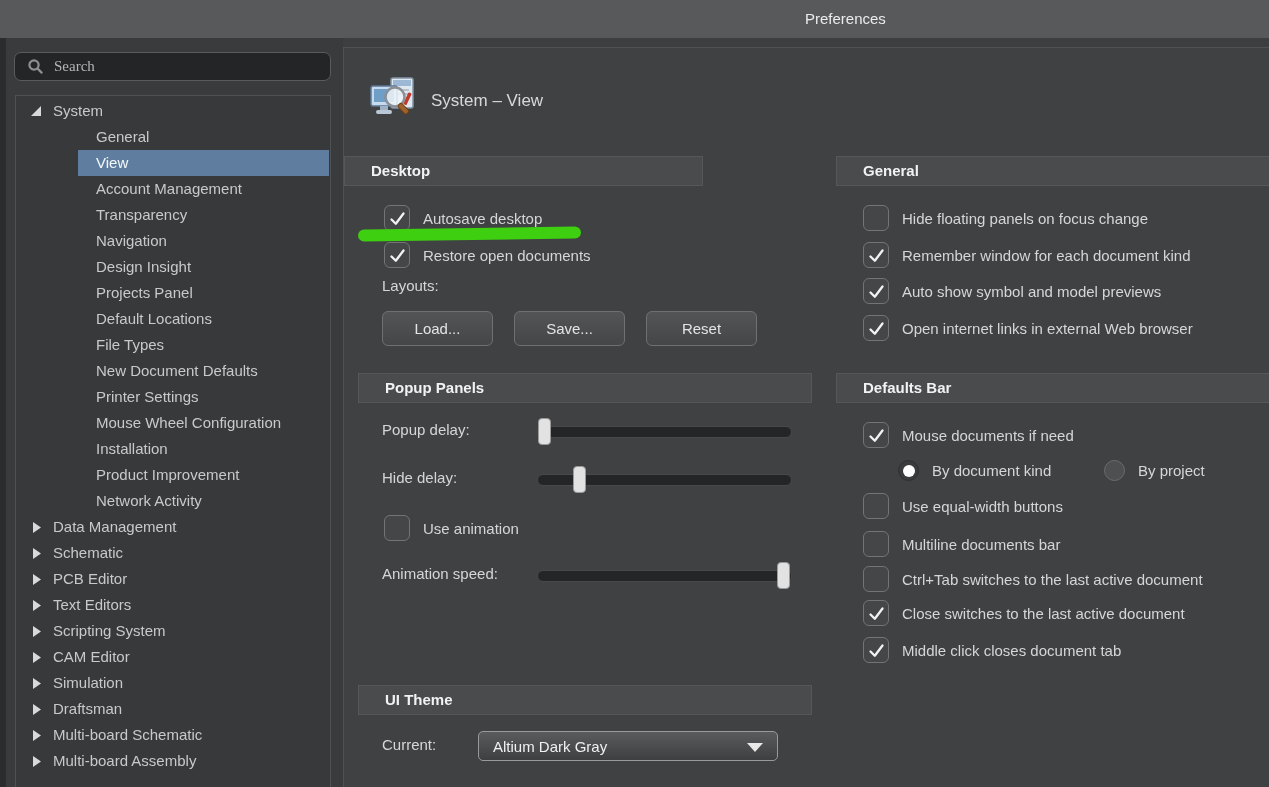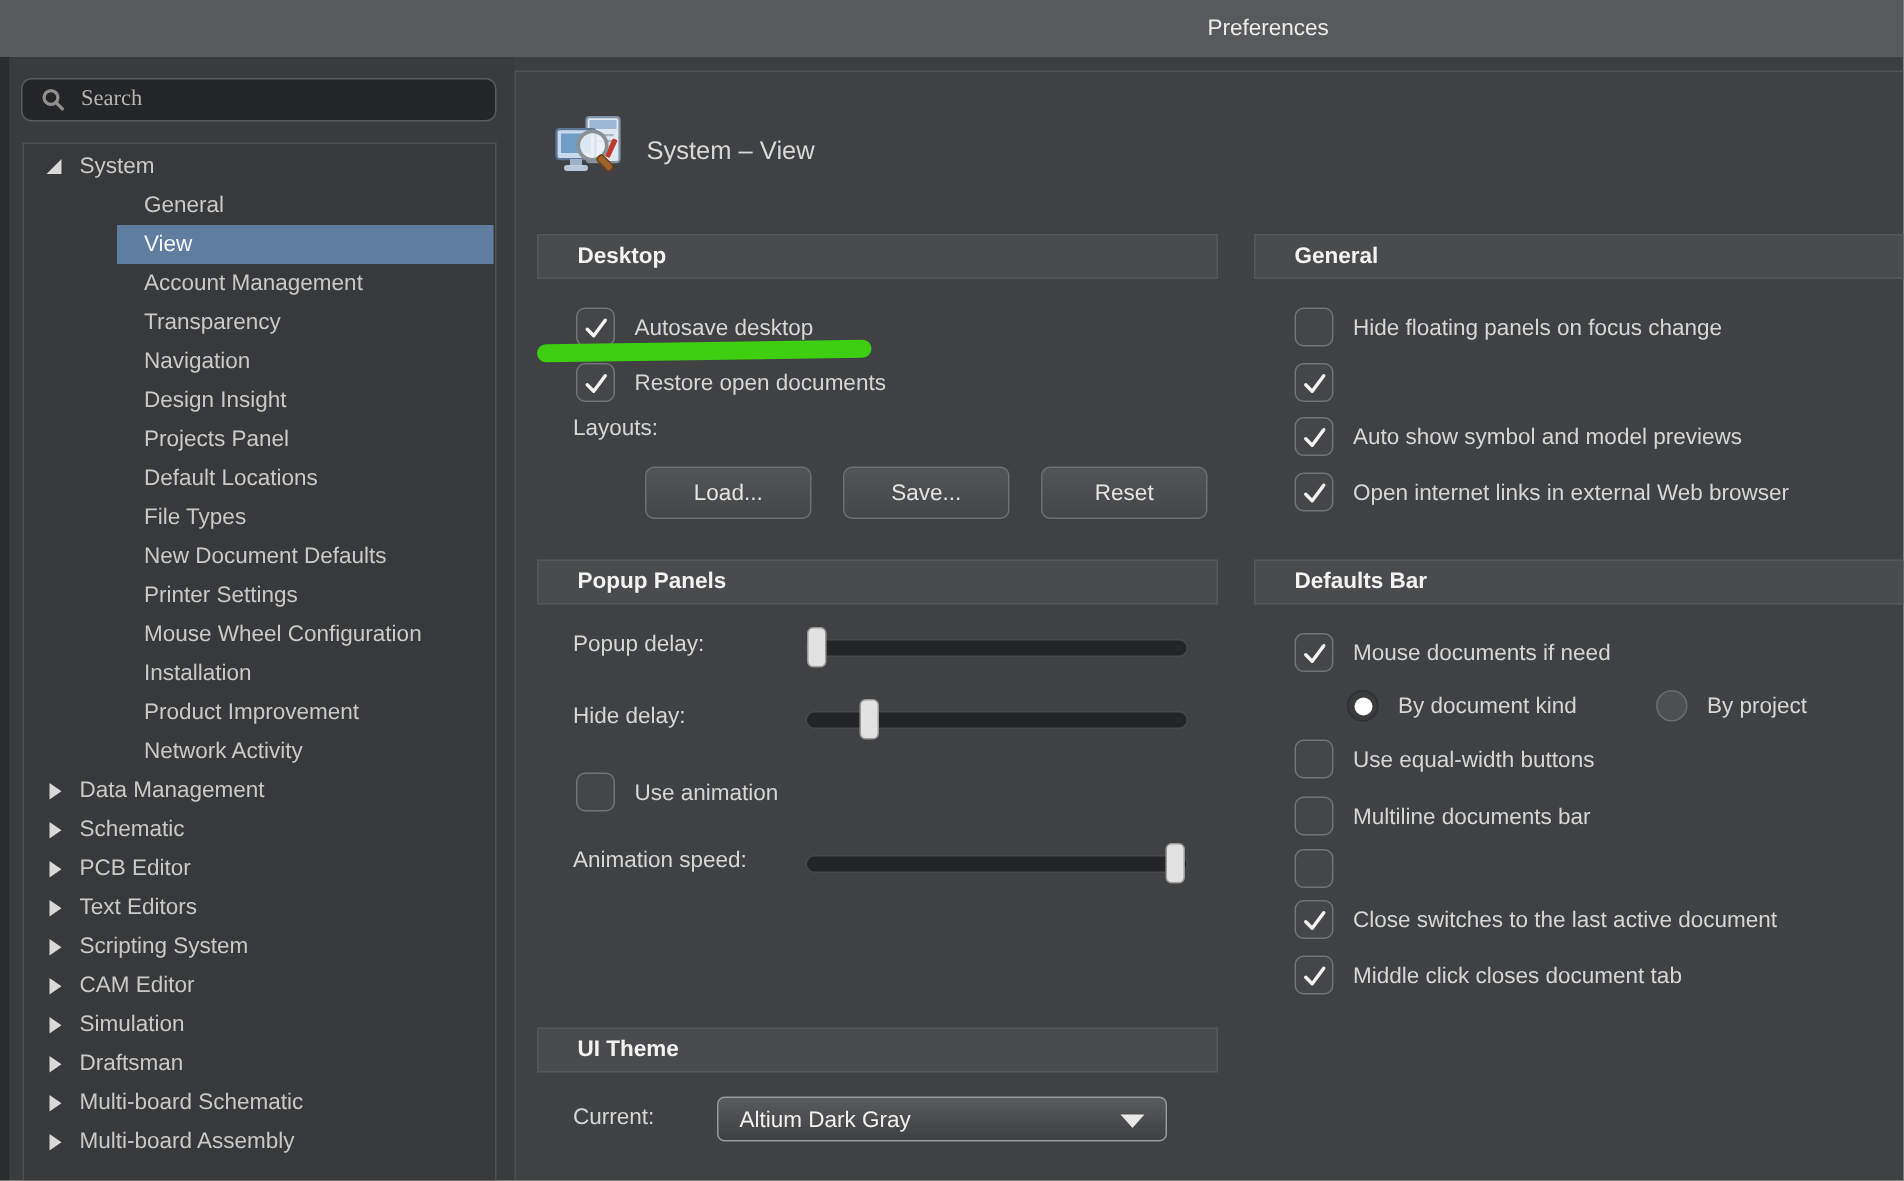--- a/index.html
+++ b/index.html
@@ -54,21 +54,21 @@
   .radio { width:21px; height:21px; border-radius:50%; background:#4e4f51; border:1px solid #6b6c6d;
            flex:0 0 auto; display:flex; align-items:center; justify-content:center; cursor:pointer; }
   .radio.sel { background:#3a3b3c; border-color:#2f3031; }
   .radio.sel .dot { width:12px; height:12px; border-radius:50%; background:#ffffff; }
 
   .plabel { position:absolute; font-size:15px; color:#d6d6d6; white-space:nowrap; }
 
   .btn { position:absolute; width:111px; height:35px; border-radius:6px;
          background:linear-gradient(#535455,#454647); border:1px solid #6f7071;
          color:#e4e4e4; font-size:15px; display:flex; align-items:center; justify-content:center;
-         cursor:pointer;margin-left:48px; }
+         cursor:pointer; }
 
   .slider { position:absolute; width:255px; height:12px; background:#242526;
             border:1px solid #48494a; border-radius:6px; cursor:pointer; }
   .slider .thumb { position:absolute; top:-9px; width:13px; height:27px;
                    background:#e2e2e3; border:1px solid #9a9a9a; border-radius:4px; }
 
   .marker { position:absolute; left:14px; top:180px; width:223px; height:12px;
             background:#3ecf10; border-radius:7px; transform:rotate(-0.8deg); }
 
   .select { position:absolute; left:134px; top:683px; width:300px; height:30px;
@@ -194,21 +194,21 @@
       <rect x="37" y="16" width="3.5" height="13" rx="1" transform="rotate(25 38 22)" fill="#c0392b"></rect>
       <rect x="2" y="10" width="26" height="20" rx="2" fill="#c7d9ec" stroke="#5b7795" stroke-width="1.5"></rect>
       <rect x="5" y="13" width="20" height="13" fill="#6f9ec7"></rect>
       <rect x="11" y="30" width="8" height="4" fill="#9fb2c5"></rect>
       <rect x="7" y="34" width="16" height="4" rx="2" fill="#b9c7d6"></rect>
       <circle cx="26" cy="21" r="9.5" fill="#eef3f8" fill-opacity="0.85" stroke="#8a9096" stroke-width="2.5"></circle>
       <rect x="32" y="27" width="5" height="12" rx="2" transform="rotate(-45 34 33)" fill="#a0622d" stroke="#6e4017" stroke-width="1"></rect>
     </svg>
     <div class="pagehead-title">System – View</div>
 
-    <div class="secbar" style="left:14px; top:108px; width:454px;">
+    <div class="secbar" style="left:0; top:108px; width:359px;">
       <span>Desktop</span>
     </div>
 
     <div class="chk-row" style="left:40px; top:157px;">
       <span class="chk">
         <svg width="17" height="17" viewBox="0 0 17 17">
             <polyline points="2.5,9.5 6.8,13.8 14.5,3.5" fill="none" stroke="#f2f2f2" stroke-width="2.3" stroke-linecap="round" stroke-linejoin="round"></polyline>
           </svg>
       </span>
       <span class="chk-label">Autosave desktop</span>
@@ -270,20 +270,21 @@
     <div class="chk-row" style="left:519px; top:157px;">
       <span class="chk"></span>
       <span class="chk-label">Hide floating panels on focus change</span>
     </div>
     <div class="chk-row" style="left:519px; top:194px;">
       <span class="chk">
         <svg width="17" height="17" viewBox="0 0 17 17">
             <polyline points="2.5,9.5 6.8,13.8 14.5,3.5" fill="none" stroke="#f2f2f2" stroke-width="2.3" stroke-linecap="round" stroke-linejoin="round"></polyline>
           </svg>
       </span>
+      <span class="chk-label">Remember window for each document kind</span>
     </div>
     <div class="chk-row" style="left:519px; top:230px;">
       <span class="chk">
         <svg width="17" height="17" viewBox="0 0 17 17">
             <polyline points="2.5,9.5 6.8,13.8 14.5,3.5" fill="none" stroke="#f2f2f2" stroke-width="2.3" stroke-linecap="round" stroke-linejoin="round"></polyline>
           </svg>
       </span>
       <span class="chk-label">Auto show symbol and model previews</span>
     </div>
     <div class="chk-row" style="left:519px; top:267px;">
@@ -322,20 +323,21 @@
     <div class="chk-row" style="left:519px; top:445px;">
       <span class="chk"></span>
       <span class="chk-label">Use equal-width buttons</span>
     </div>
     <div class="chk-row" style="left:519px; top:483px;">
       <span class="chk"></span>
       <span class="chk-label">Multiline documents bar</span>
     </div>
     <div class="chk-row" style="left:519px; top:518px;">
       <span class="chk"></span>
+      <span class="chk-label">Ctrl+Tab switches to the last active document</span>
     </div>
     <div class="chk-row" style="left:519px; top:552px;">
       <span class="chk">
         <svg width="17" height="17" viewBox="0 0 17 17">
             <polyline points="2.5,9.5 6.8,13.8 14.5,3.5" fill="none" stroke="#f2f2f2" stroke-width="2.3" stroke-linecap="round" stroke-linejoin="round"></polyline>
           </svg>
       </span>
       <span class="chk-label">Close switches to the last active document</span>
     </div>
     <div class="chk-row" style="left:519px; top:589px;">

